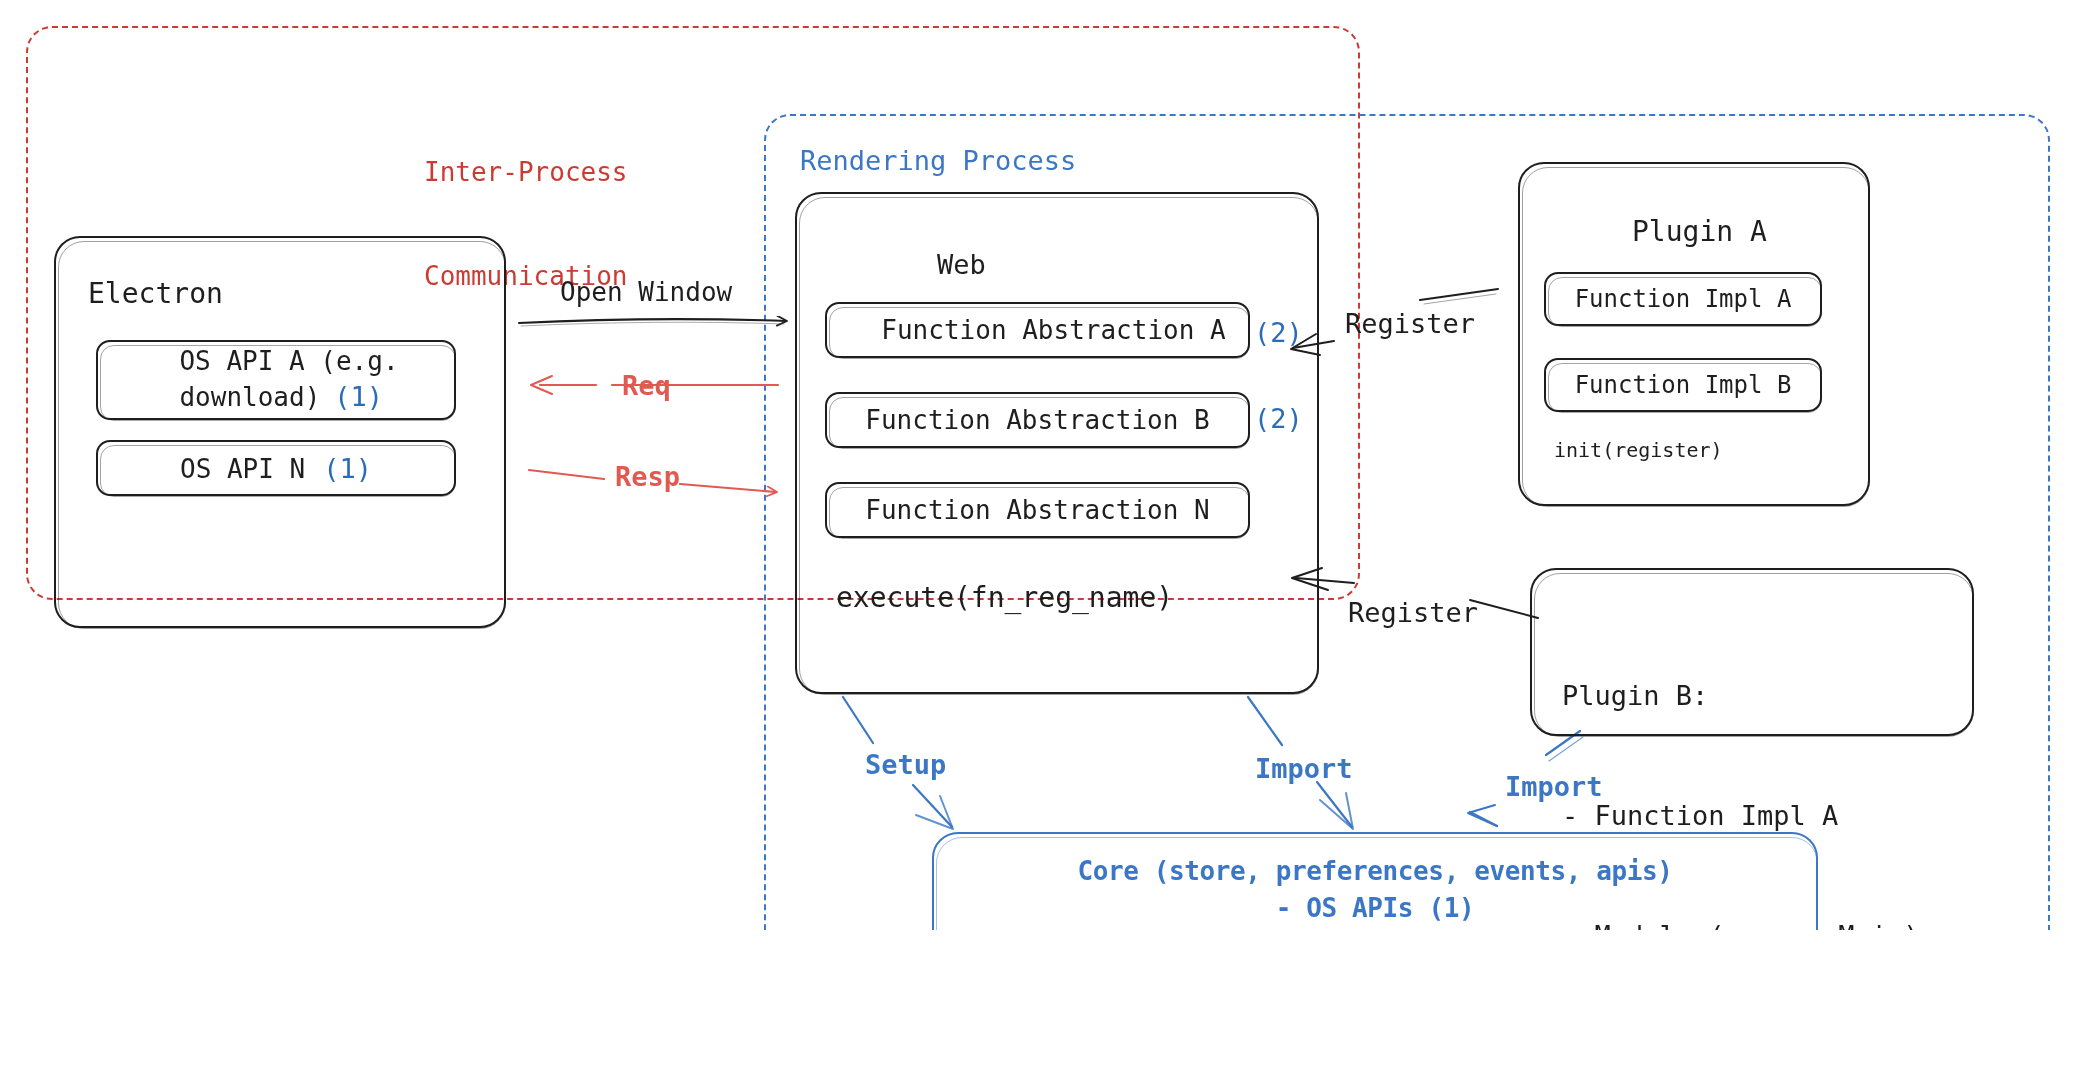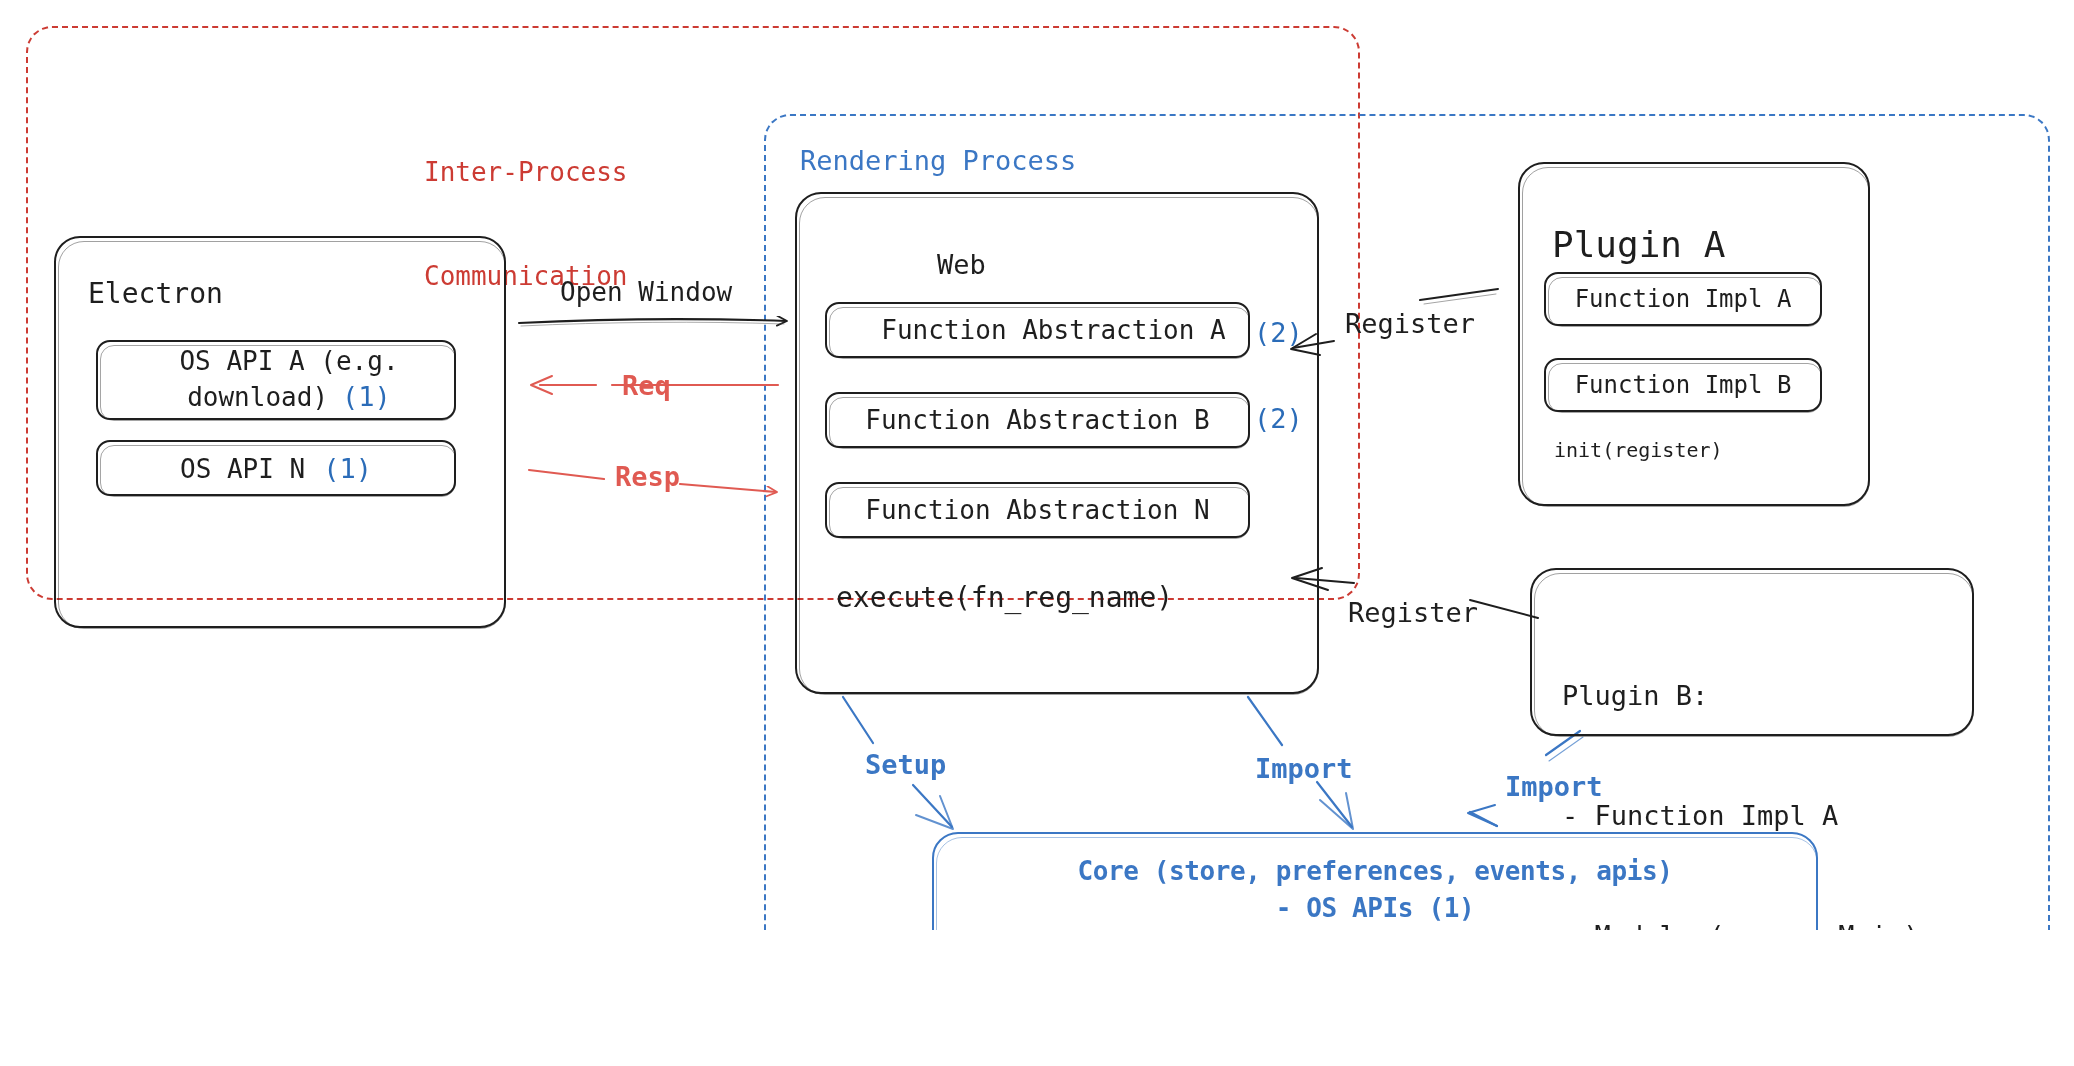--- a/index.html
+++ b/index.html
@@ -224,21 +224,21 @@
     <div>Inter-Process</div>
     <div>Communication</div>
   </div>
 
   <div class="label t-blue" style="left:800px; top:144px; width:420px; font-size:27px;">Rendering Process</div>
 
   <div class="hand-box" style="left:54px; top:236px; width:452px; height:392px;"></div>
   <div class="label t-mono" style="left:88px; top:276px; font-size:28px;">Electron</div>
 
   <div class="pill" style="left:96px; top:340px; width:360px; height:80px;">
-    <span class="t-mono" style="font-size:26px; text-align:center; line-height:1.3; padding-left:4px;margin-left:22px;">
+    <span class="t-mono" style="font-size:26px; line-height:1.3; padding-left:4px;margin-left:22px;">
       <span>OS API A (e.g.</span><br>
       <span>download)</span><span class="t-marker" style="margin-left:14px;">(1)</span>
     </span>
   </div>
 
   <div class="pill" style="left:96px; top:440px; width:360px; height:56px;">
     <span class="t-mono" style="font-size:26px;">
       <span>OS API N</span><span class="t-marker" style="margin-left:18px;">(1)</span>
     </span>
   </div>
@@ -260,21 +260,21 @@
   </div>
   <div class="label t-marker" style="left:1254px; top:402px;">(2)</div>
 
   <div class="pill" style="left:825px; top:482px; width:425px; height:56px;">
     <span class="t-mono" style="font-size:26px;">Function Abstraction N</span>
   </div>
 
   <div class="label t-mono" style="left:836px; top:580px; font-size:28px;">execute(fn_reg_name)</div>
 
   <div class="hand-box" style="left:1518px; top:162px; width:352px; height:344px;"></div>
-  <div class="label t-mono" style="left:1552px; top:214px; font-size:36px;margin-top:8px;">Plugin A</div>
+  <div class="label t-mono" style="left:1632px; top:214px; font-size:28px;">Plugin A</div>
 
   <div class="pill" style="left:1544px; top:358px; width:278px; height:54px;">
     <span class="t-mono" style="font-size:24px;">Function Impl B</span>
   </div>
   <div class="pill" style="left:1544px; top:272px; width:278px; height:54px;">
     <span class="t-mono" style="font-size:24px;">Function Impl A</span>
   </div>
   <div class="label t-mono" style="left:1554px; top:438px; font-size:20px;">init(register)</div>
 
   <div class="hand-box" style="left:1530px; top:568px; width:444px; height:168px;"></div>

